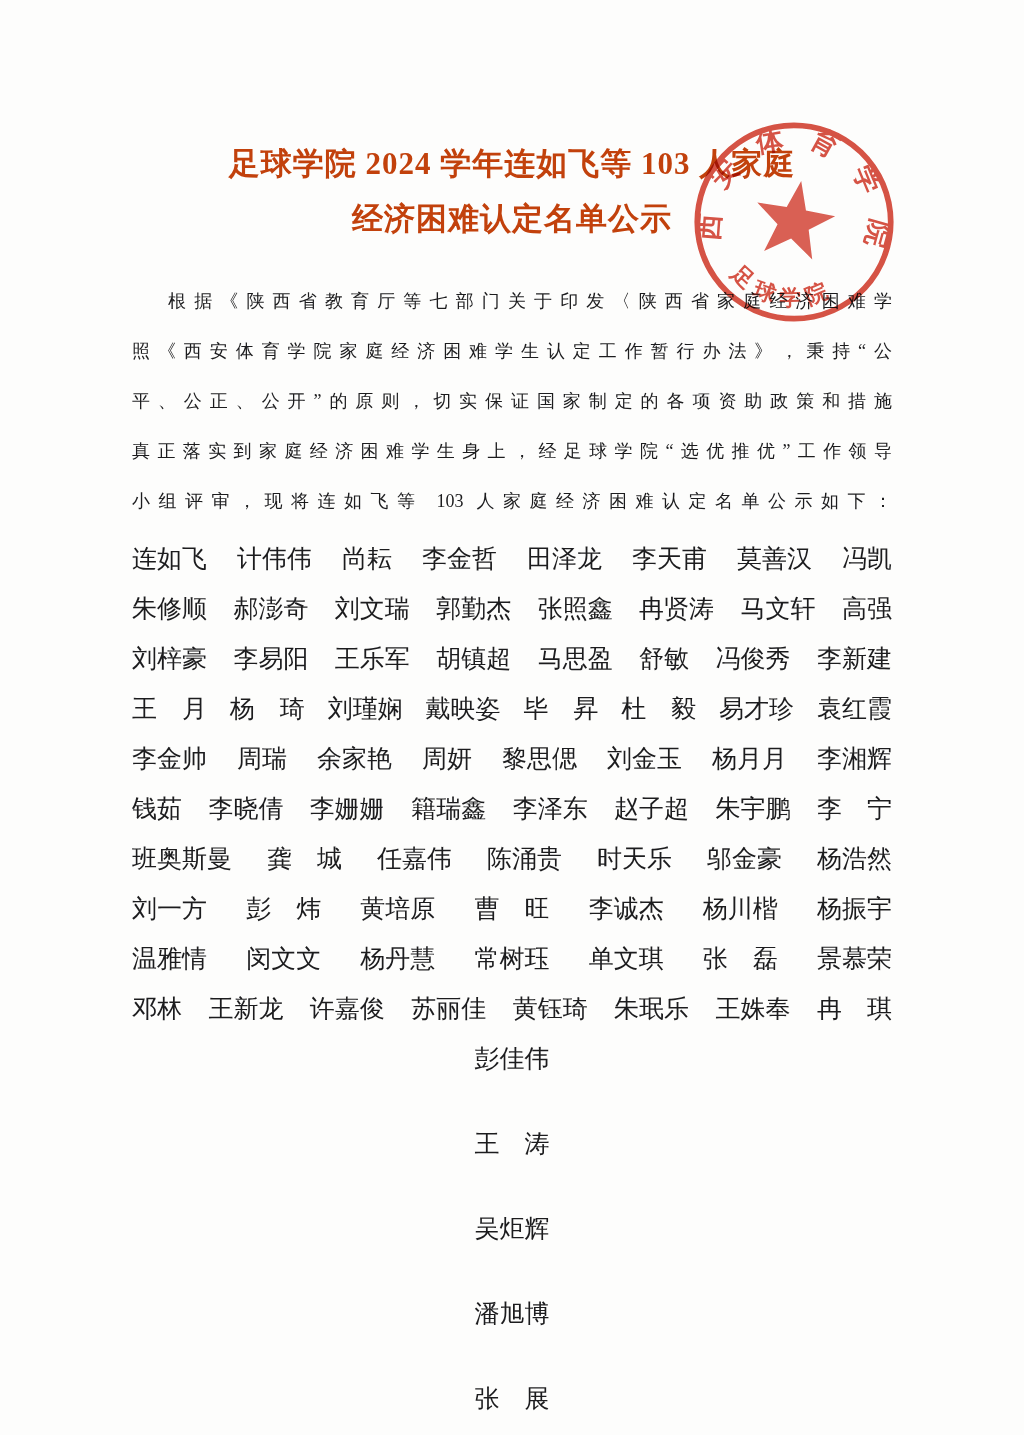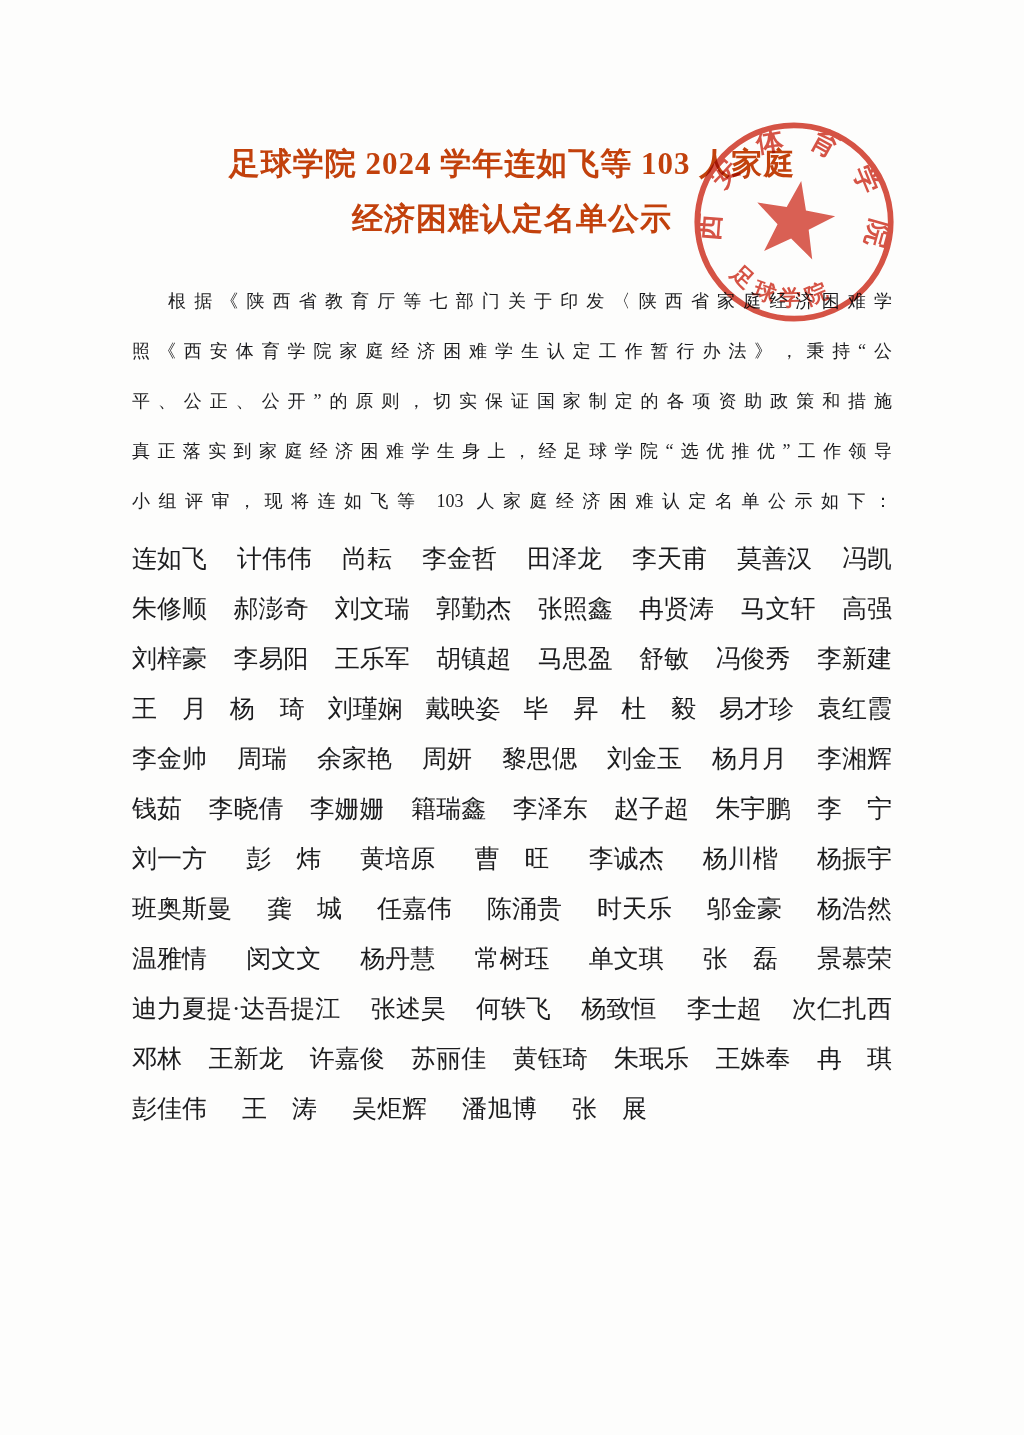--- a/index.html
+++ b/index.html
@@ -46,20 +46,21 @@
   }
   .name-row {
     display: flex;
     justify-content: space-between;
     height: 50px;
     line-height: 50px;
   }
   .name-row.last {
     justify-content: flex-start;
     gap: 35px;
+    flex-direction: column;
   }
   .name { white-space: pre; }
   .seal {
     position: absolute;
     left: 690px;
     top: 118px;
     width: 208px;
     height: 208px;
     transform: rotate(10deg);
     opacity: 0.88;
@@ -145,53 +146,45 @@
           <span class="name">钱茹</span>
           <span class="name">李晓倩</span>
           <span class="name">李姗姗</span>
           <span class="name">籍瑞鑫</span>
           <span class="name">李泽东</span>
           <span class="name">赵子超</span>
           <span class="name">朱宇鹏</span>
           <span class="name">李　宁</span>
         </div>
         <div class="name-row">
+          <span class="name">班奥斯曼</span>
+          <span class="name">龚　城</span>
+          <span class="name">任嘉伟</span>
+          <span class="name">陈涌贵</span>
+          <span class="name">时天乐</span>
+          <span class="name">邬金豪</span>
+          <span class="name">杨浩然</span>
+        </div>
+        <div class="name-row">
           <span class="name">刘一方</span>
           <span class="name">彭　炜</span>
           <span class="name">黄培原</span>
           <span class="name">曹　旺</span>
           <span class="name">李诚杰</span>
           <span class="name">杨川楷</span>
           <span class="name">杨振宇</span>
         </div>
         <div class="name-row">
-          <span class="name">班奥斯曼</span>
-          <span class="name">龚　城</span>
-          <span class="name">任嘉伟</span>
-          <span class="name">陈涌贵</span>
-          <span class="name">时天乐</span>
-          <span class="name">邬金豪</span>
-          <span class="name">杨浩然</span>
-        </div>
-        <div class="name-row">
           <span class="name">温雅情</span>
           <span class="name">闵文文</span>
           <span class="name">杨丹慧</span>
           <span class="name">常树珏</span>
           <span class="name">单文琪</span>
           <span class="name">张　磊</span>
           <span class="name">景慕荣</span>
-        </div>
-        <div class="name-row">
-          <span class="name">迪力夏提·达吾提江</span>
-          <span class="name">张述昊</span>
-          <span class="name">何轶飞</span>
-          <span class="name">杨致恒</span>
-          <span class="name">李士超</span>
-          <span class="name">次仁扎西</span>
         </div>
         <div class="name-row">
           <span class="name">邓林</span>
           <span class="name">王新龙</span>
           <span class="name">许嘉俊</span>
           <span class="name">苏丽佳</span>
           <span class="name">黄钰琦</span>
           <span class="name">朱珉乐</span>
           <span class="name">王姝奉</span>
           <span class="name">冉　琪</span>

